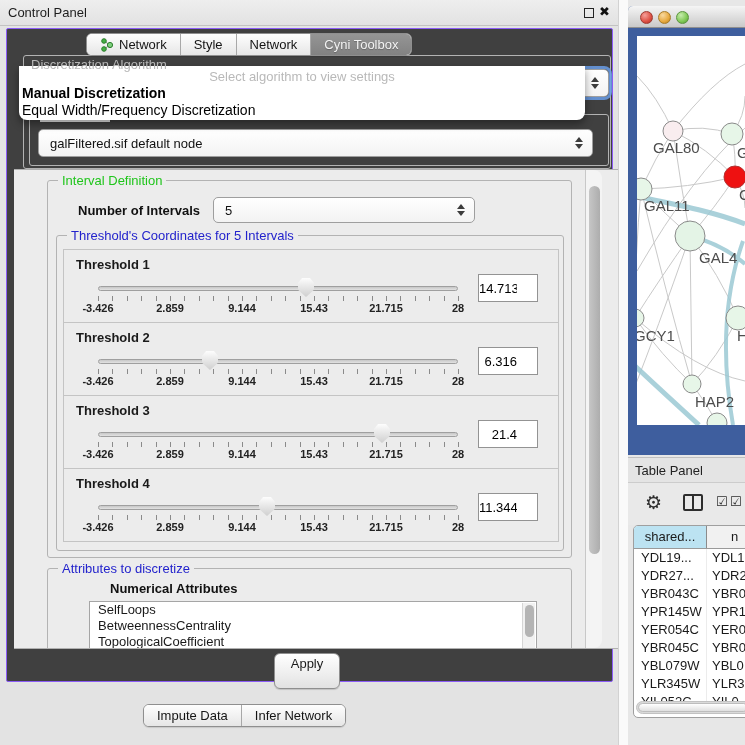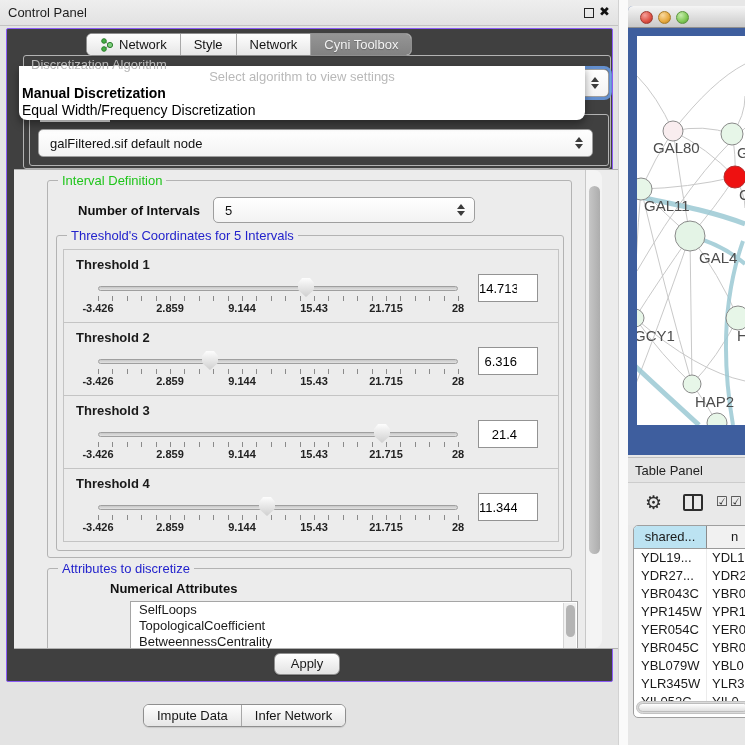--- a/index.html
+++ b/index.html
@@ -57,26 +57,26 @@
   .th-row { position:relative; width:496px; height:74px; border:1px solid #c4c4c4; background:#ececec; margin-top:-1px; }
   .th-label { position:absolute; left:12px; top:7px; font-weight:bold; font-size:13px; }
   .slider { position:absolute; left:0; top:0; width:410px; height:74px; }
   .track { position:absolute; left:34px; top:36px; width:360px; height:5px; background:linear-gradient(#c7c7c7,#e2e2e2); border:1px solid #9f9f9f; border-radius:3px; }
   .thumb-sl { position:absolute; top:28px; width:16px; height:19px; background:linear-gradient(#fdfdfd,#cfcfcf); clip-path:polygon(50% 100%,0 62%,0 25%,25% 0,75% 0,100% 25%,100% 62%); filter:drop-shadow(0 0 1px #7d7d7d); }
   .ticks { position:absolute; left:34px; top:46px; width:361px; height:5px; background:repeating-linear-gradient(to right,#8a8a8a 0 1px,transparent 1px 14.4px); }
   .tl { position:absolute; top:52px; transform:translateX(-50%); font-size:11px; font-weight:bold; color:#222; }
   .th-value { position:absolute; left:414px; top:24px; width:60px; height:28px; border:1px solid #939393; background:#fff; font-size:13px; text-align:right; padding-right:20px; font-family:inherit; }
 
   .attr-group { left:33px; top:398px; width:525px; height:120px; }
-  .attr-list { position:absolute; left:41px; top:32px; width:448px; height:70px; background:#fff; border:1px solid #a5a5a5; overflow:hidden;margin-left:41px; }
+  .attr-list { position:absolute; left:41px; top:32px; width:448px; height:70px; background:#fff; border:1px solid #a5a5a5; overflow:hidden; }
   .attr-item { font-size:13px; padding-left:8px; height:16px; line-height:16px; }
   .list-vscroll { position:absolute; right:1px; top:1px; width:13px; height:66px; background:#f1f1f1; border-left:1px solid #d5d5d5; }
   .list-vscroll .thumb { position:absolute; left:2px; top:2px; width:9px; height:32px; background:#b4b4b4; border-radius:5px; }
 
-  .apply-btn { position:absolute; left:267px; top:624px; width:66px; height:22px; border:1px solid #8f8f8f; border-radius:6px; background:linear-gradient(#ffffff,#e2e2e2); font-size:13px; text-align:center; line-height:20px; box-shadow:0 1px 1px rgba(0,0,0,.15); }
+  .apply-btn { position:absolute; left:267px; top:624px; width:66px; height:36px; border:1px solid #8f8f8f; border-radius:6px; background:linear-gradient(#ffffff,#e2e2e2); font-size:13px; text-align:center; line-height:20px; box-shadow:0 1px 1px rgba(0,0,0,.15); }
 
   
   .divider-col { position:absolute; left:618px; top:0; width:10px; height:745px; background:#fafafa; border-left:1px solid #d2d2d2; }
   .right-col { position:absolute; left:628px; top:0; width:117px; height:745px; background:#e7e7e7; overflow:hidden; }
 
   .net-window { position:absolute; left:0; top:6px; width:117px; height:449px; background:#3e5e9e; border-radius:5px 0 0 0; }
   .mac-bar { position:absolute; left:0; top:0; width:117px; height:22px; background:linear-gradient(#f5f5f5,#c9c9c9); border-radius:5px 0 0 0; border-bottom:1px solid #8e8e8e; }
   .light { position:absolute; top:5px; width:13px; height:13px; border-radius:50%; }
   .light.red { left:12px; background:radial-gradient(circle at 35% 30%,#f4a09a,#dd4f43 60%,#a33028); border:1px solid #9e3a32; }
   .light.yellow { left:30px; background:radial-gradient(circle at 35% 30%,#f8d9a0,#e7a93e 60%,#b07c20); border:1px solid #a87c28; }
@@ -249,22 +249,22 @@
 
           </div>
         </div>
       </div>
 
       <div class="group attr-group">
         <span class="gtitle blue">Attributes to discretize</span>
         <span class="bold-label" style="left:22px; top:12px;margin-left:40px;">Numerical Attributes</span>
         <div class="attr-list">
           <div class="attr-item">SelfLoops</div>
+          <div class="attr-item">BetweennessCentrality</div>
           <div class="attr-item">TopologicalCoefficient</div>
-          <div class="attr-item">BetweennessCentrality</div>
           <div class="list-vscroll">
               <div class="thumb"></div>
             </div>
         </div>
       </div>
 
       <div class="vscroll">
           <div class="thumb"></div>
         </div>
     </div>

